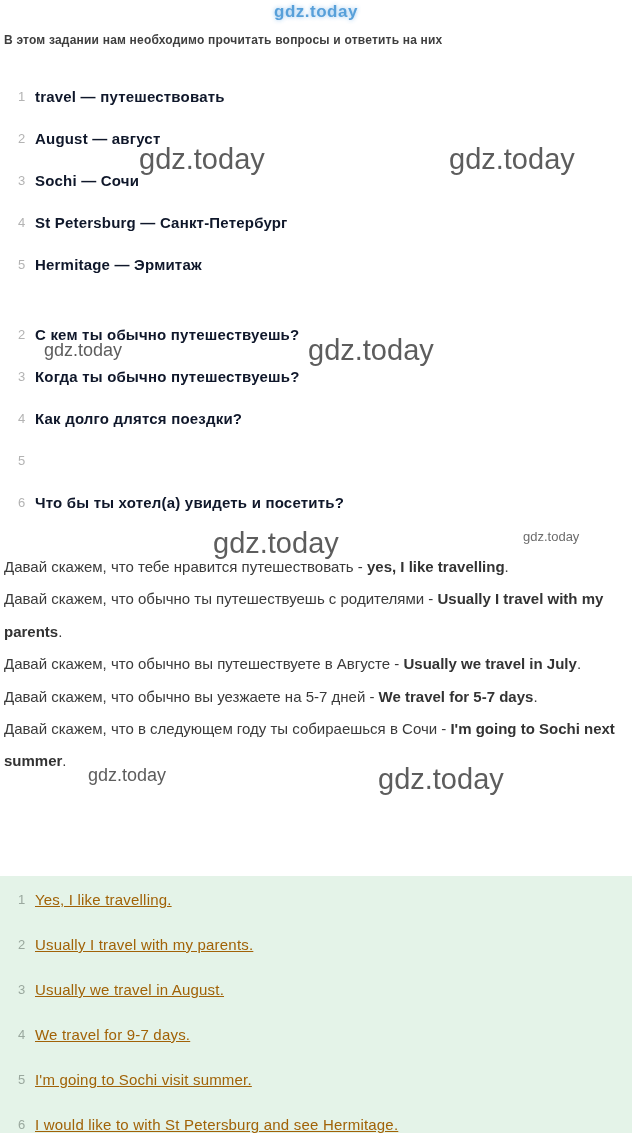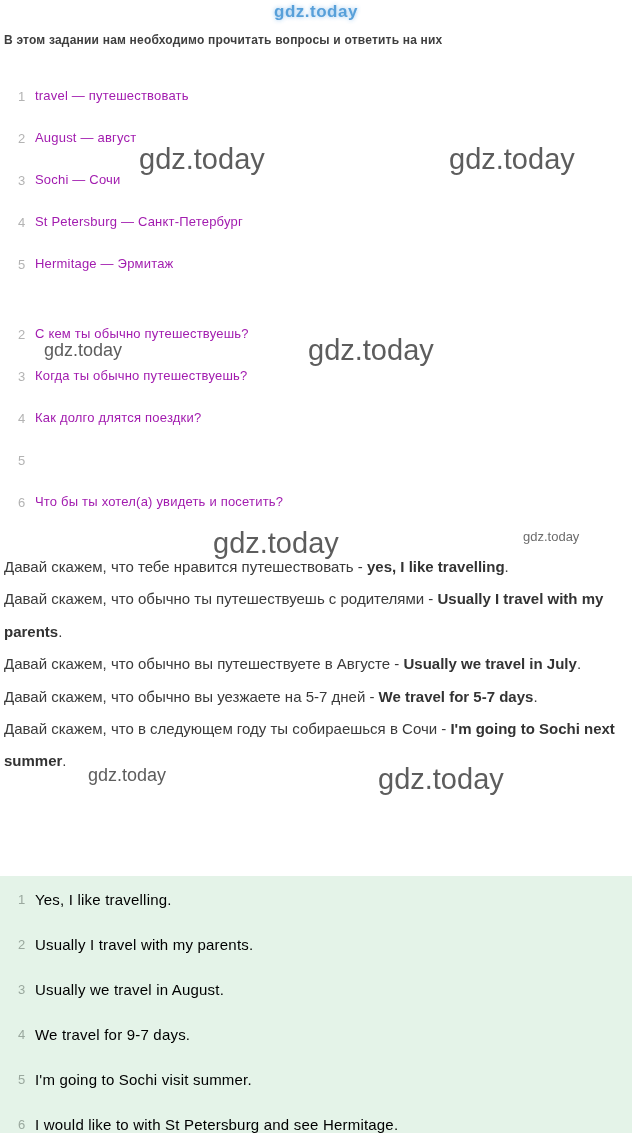--- a/index.html
+++ b/index.html
@@ -56,23 +56,23 @@
     padding:4px 0 0 18px;
   }
   .li .num {
     width:17px;
     flex:0 0 17px;
     font-size:13px;
     color:#b3b3b3;
     padding-top:1px;
   }
   .li .txt {
-    font-size:13px;
-    font-weight:400;
-    color:#a21caf;
+    font-size:15px;
+    font-weight:700;
+    color:#0f172a;
     letter-spacing:.2px;
   }
 
   
   .paragraphs {
     position:absolute;
     top:551px; left:4px; width:627px;
     font-size:15px;
     line-height:32.4px;
     color:#3a3a3a;
@@ -96,22 +96,23 @@
   .ans-li .num {
     width:17px;
     flex:0 0 17px;
     font-size:13px;
     color:#9aa89e;
     padding-top:1px;
   }
   .ans-li .txt {
     font-size:15px;
     font-weight:500;
-    color:#000000;
+    color:#a16207;
     letter-spacing:.2px;
+    text-decoration:underline;
   }
 </style>
 </head>
 <body>
 
 <span class="wm wm-blue">gdz.today</span>
 <span class="wm wm-lg" style="left:139px; top:143px;">gdz.today</span>
 <span class="wm wm-lg" style="left:449px; top:143px;">gdz.today</span>
 <span class="wm wm-sm" style="left:44px; top:340px;">gdz.today</span>
 <span class="wm wm-lg" style="left:308px; top:334px;">gdz.today</span>

